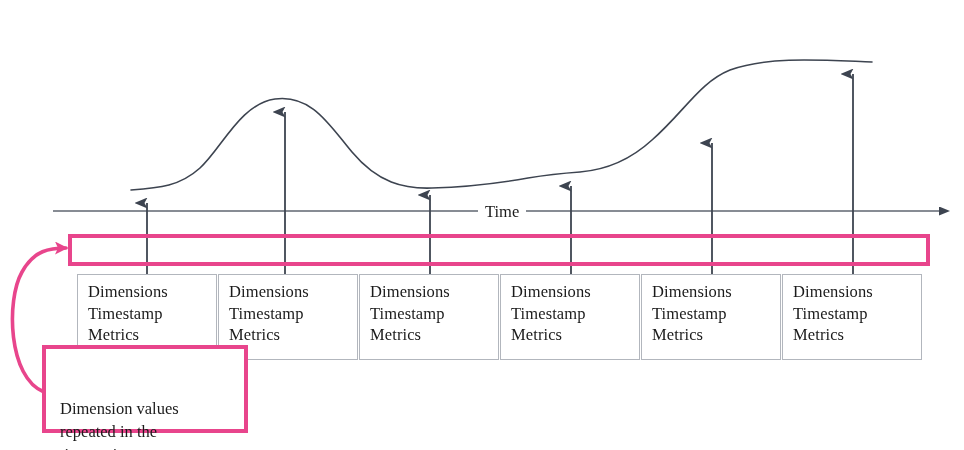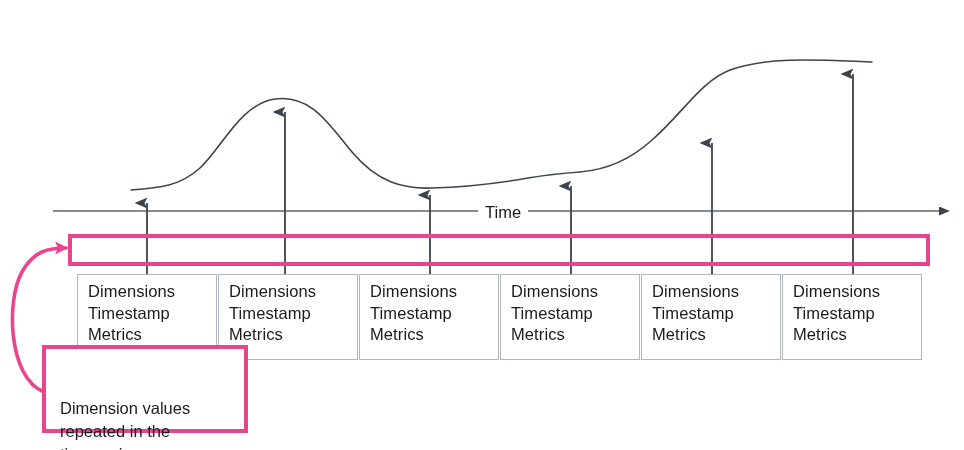--- a/index.html
+++ b/index.html
@@ -14,20 +14,21 @@
     overflow: hidden;
     font-family: "Liberation Sans", sans-serif;
     -webkit-font-smoothing: antialiased;
   }
   #stage {
     position: absolute;
     left: 0;
     top: 0;
     width: 828px;
     height: 450px;
+    font-family: Liberation Serif, serif;
   }
   svg.layer {
     position: absolute;
     left: 0;
     top: 0;
     width: 964px;
     height: 450px;
     overflow: visible;
   }
   .record-box {

